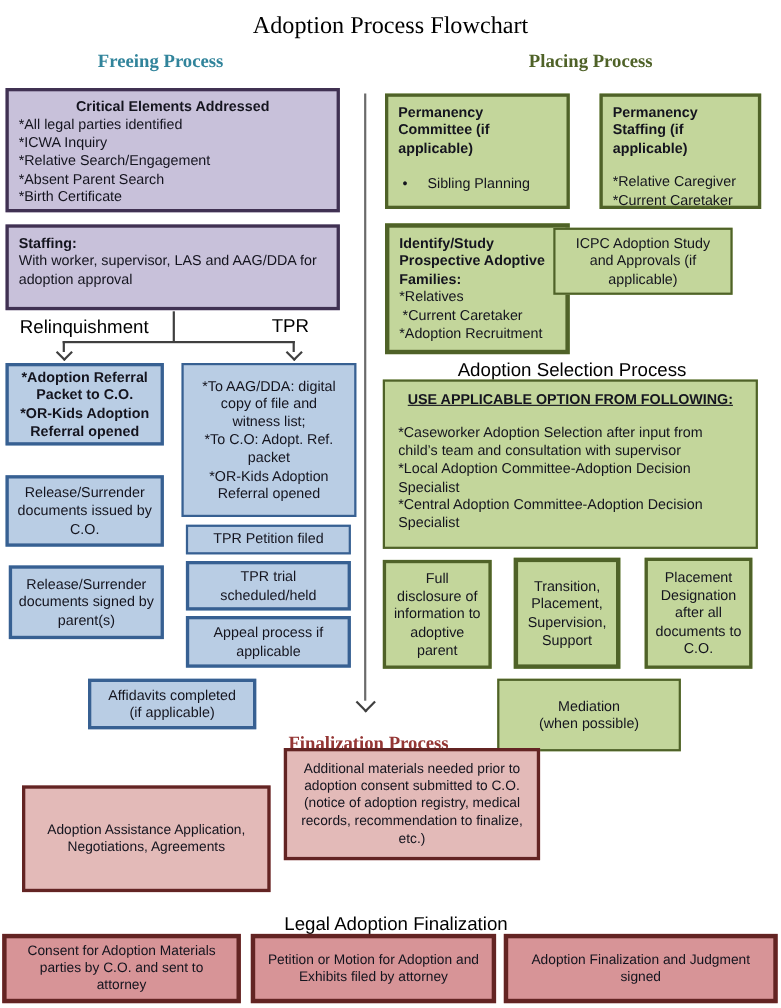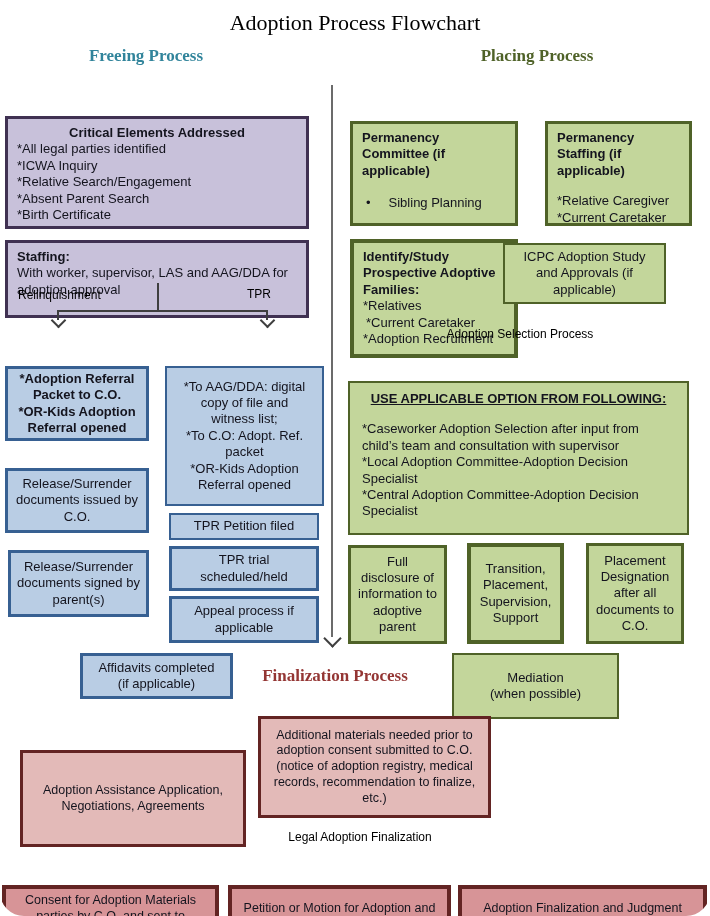--- a/index.html
+++ b/index.html
@@ -1,26 +1,26 @@
 <!DOCTYPE html>
 <html style="--purple-fill: #c8c1da; --purple-border: #403152; --blue-fill: #b9cde4; --blue-border: #376092; --green-fill: #c3d69b; --green-border: #4f6228; --pink-fill: #e3bab8; --pink-border: #632423; --dark-pink-fill: #d79497; --freeing-heading: #31849b; --placing-heading: #4f6228; --finalization-heading: #943634;"><head>
 <meta charset="utf-8">
 <style>
   html,body{margin:0;padding:0;background:#fff;}
   #page{position:relative;width:710px;height:916px;background:#fff;overflow:hidden;
-        font-family:"Liberation Sans",sans-serif;color:#141414;border-radius:24px;}
+        font-family:"Liberation Sans",sans-serif;color:#141414;}
   .title{position:absolute;left:0;top:10px;width:710px;text-align:center;
          font-family:"Liberation Serif",serif;font-size:22px;color:#000;}
   .heading{position:absolute;font-family:"Liberation Serif",serif;font-weight:bold;
            font-size:17px;text-align:center;}
   .heading.freeing{left:56px;top:46px;width:180px;color:var(--freeing-heading,#31849b);}
   .heading.placing{left:447px;top:46px;width:180px;color:var(--placing-heading,#4f6228);}
   .heading.finalization{left:229px;top:666px;width:212px;color:var(--finalization-heading,#943634);}
-  .lbl{position:absolute;font-size:12px;color:#000;}
-  .box{position:absolute;box-sizing:border-box;font-size:13px;line-height:1.26;color:#14141e;margin-top:36px;}
+  .lbl{position:absolute;font-size:17px;color:#000;}
+  .box{position:absolute;box-sizing:border-box;font-size:13px;line-height:1.26;color:#14141e;}
   .purple{background:var(--purple-fill,#c8c1da);border:3px solid var(--purple-border,#403152);}
   .blue{background:var(--blue-fill,#b9cde4);border:3px solid var(--blue-border,#376092);}
   .green{background:var(--green-fill,#c3d69b);border:3px solid var(--green-border,#4f6228);}
   .pink{background:var(--pink-fill,#e3bab8);border:3px solid var(--pink-border,#632423);}
   .dkpink{background:var(--dark-pink-fill,#d79497);border:4px solid var(--pink-border,#632423);}
   .b2{border-width:2px;}.b4{border-width:4px;}
   .center{display:flex;align-items:center;justify-content:center;text-align:center;white-space:pre-line;padding:3px 6px;}
   .pad{padding:6px 9px;}
   .boxtitle{font-weight:bold;}
   .ctitle{font-weight:bold;text-align:center;}

